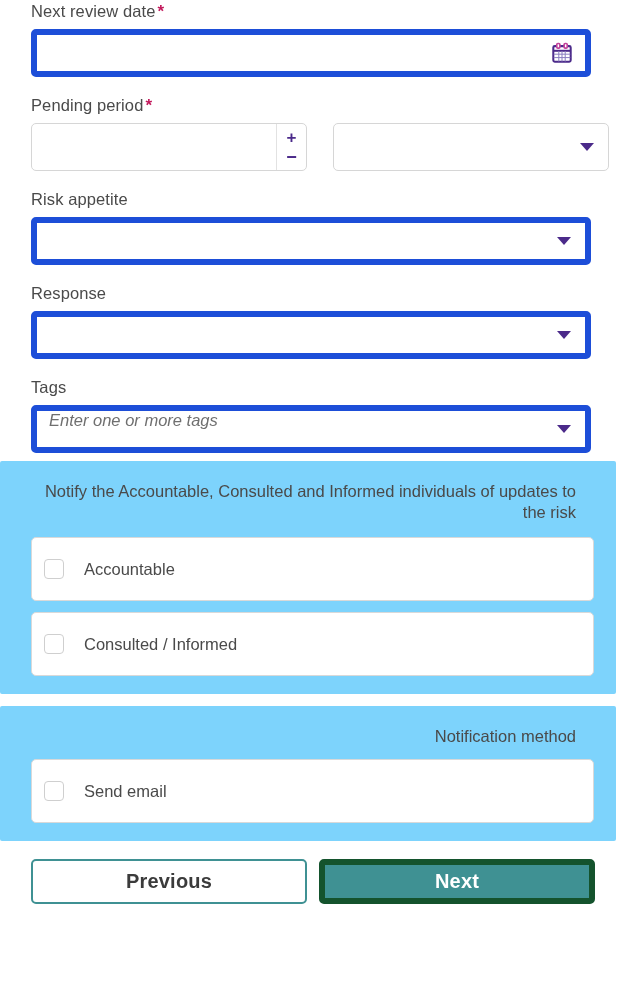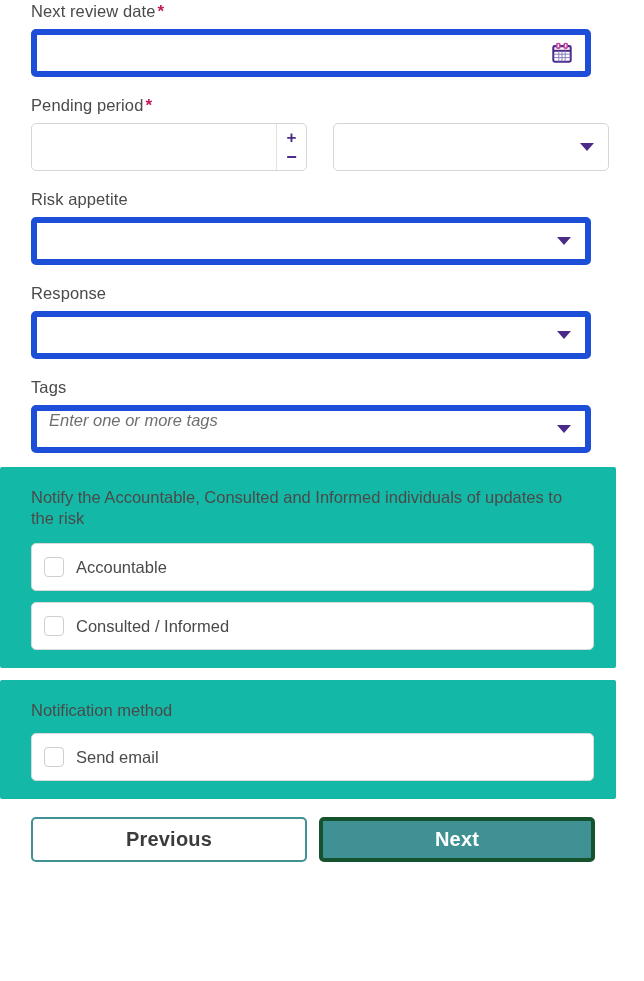--- a/index.html
+++ b/index.html
@@ -144,47 +144,49 @@
   
   .section-heading {
     font-size: 16.5px;
     color: #4a4a4a;
     padding: 0 0 9px 31px;
     line-height: 20px;
   }
 
   
   .panel {
-    background: #14b8a6;
+    background: #7dd3fc;
     box-sizing: border-box;
     width: 616px;
     padding: 20px 0 18px 0;
     border-radius: 2px;
+    text-align: right;
   }
   .panel-title {
     font-size: 16.5px;
     color: #4a4a4a;
     line-height: 21px;
     padding: 0 40px 12px 31px;
   }
   .panel-title.strong { padding-bottom: 14px; }
 
   
   .check-row {
     box-sizing: border-box;
     margin-left: 31px;
     width: 563px;
-    height: 48px;
+    height: 64px;
     background: #ffffff;
     border: 1px solid #d9d9d9;
     border-radius: 5px;
     display: flex;
     align-items: center;
     padding-left: 12px;
     margin-bottom: 11px;
+    gap: 8px;
   }
   .check-row:last-child { margin-bottom: 0; }
   .cbox {
     width: 20px;
     height: 20px;
     box-sizing: border-box;
     border: 1.5px solid #cfcfcf;
     border-radius: 4px;
     background: #fff;
     flex: 0 0 auto;
@@ -217,21 +219,21 @@
     font-family: "Liberation Sans", sans-serif;
     letter-spacing: 0.2px;
   }
   .btn-secondary {
     background: #ffffff;
     border: 2px solid #3f9193;
     color: #3b3b3b;
   }
   .btn-primary {
     background: #3f9193;
-    border: 4px solid #14532d;
+    border: 6px solid #14532d;
     color: #ffffff;
   }
 </style>
 </head>
 <body>
 
 <div class="page">
 
   <div class="field-group" style="padding-top:1px;">
     <div class="field-label">
@@ -285,21 +287,21 @@
   <div class="field-group">
     <div class="field-label">
       <span>Response</span>
     </div>
     <div class="input-box select-box">
       <span class="placeholder-text"></span>
       <span class="caret"></span>
     </div>
   </div>
 
-  <div class="field-group" style="margin-bottom:14px;">
+  <div class="field-group" style="margin-bottom:8px;">
     <div class="field-label">
       <span>Tags</span>
     </div>
     <div class="input-box select-box">
       <span class="placeholder-text">Enter one or more tags</span>
       <span class="caret"></span>
     </div>
   </div>
 
 

